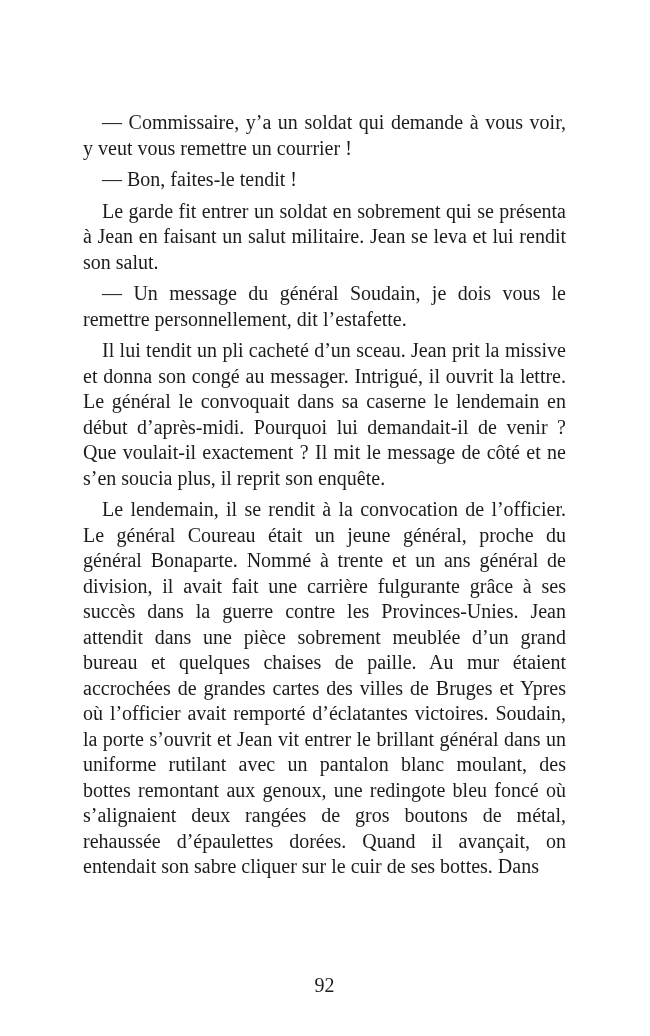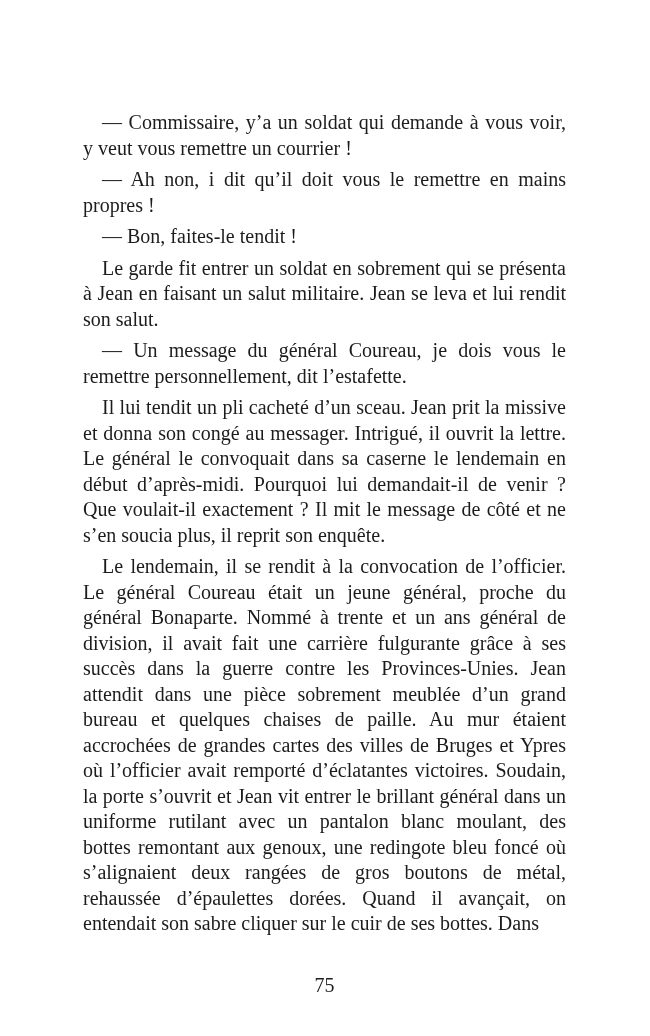--- a/index.html
+++ b/index.html
@@ -47,21 +47,20 @@
     line-height: 25px;
     color: #1c1c1c;
   }
 </style>
 </head>
 <body>
 
 <div class="book-page">
   <div class="text-block">
     <p>— Commissaire, y’a un soldat qui demande à vous voir, y veut vous remettre un courrier !</p>
-    <p>— Ah non, i dit qu’il doit vous le remettre en mains propres !</p>
     <p>— Bon, faites-le tendit !</p>
     <p>Le garde fit entrer un soldat en sobrement qui se présenta à Jean en faisant un salut militaire. Jean se leva et lui rendit son salut.</p>
-    <p>— Un message du général Coureau, je dois vous le remettre personnellement, dit l’estafette.</p>
+    <p>— Un message du général Soudain, je dois vous le remettre personnellement, dit l’estafette.</p>
     <p>Il lui tendit un pli cacheté d’un sceau. Jean prit la missive et donna son congé au messager. Intrigué, il ouvrit la lettre. Le général le convoquait dans sa caserne le lendemain en début d’après-midi. Pourquoi lui demandait-il de venir ? Que voulait-il exactement ? Il mit le message de côté et ne s’en soucia plus, il reprit son enquête.</p>
     <p>Le lendemain, il se rendit à la convocation de l’officier. Le général Coureau était un jeune général, proche du général Bonaparte. Nommé à trente et un ans général de division, il avait fait une carrière fulgurante grâce à ses succès dans la guerre contre les Provinces-Unies. Jean attendit dans une pièce sobrement meublée d’un grand bureau et quelques chaises de paille. Au mur étaient accrochées de grandes cartes des villes de Bruges et Ypres où l’officier avait remporté d’éclatantes victoires. Soudain, la porte s’ouvrit et Jean vit entrer le brillant général dans un uniforme rutilant avec un pantalon blanc moulant, des bottes remontant aux genoux, une redingote bleu foncé où s’alignaient deux rangées de gros boutons de métal, rehaussée d’épaulettes dorées. Quand il avançait, on entendait son sabre cliquer sur le cuir de ses bottes. Dans</p>
   </div>
-  <div class="page-number">75</div>
+  <div class="page-number">92</div>
 </div>
 
 </body></html>

